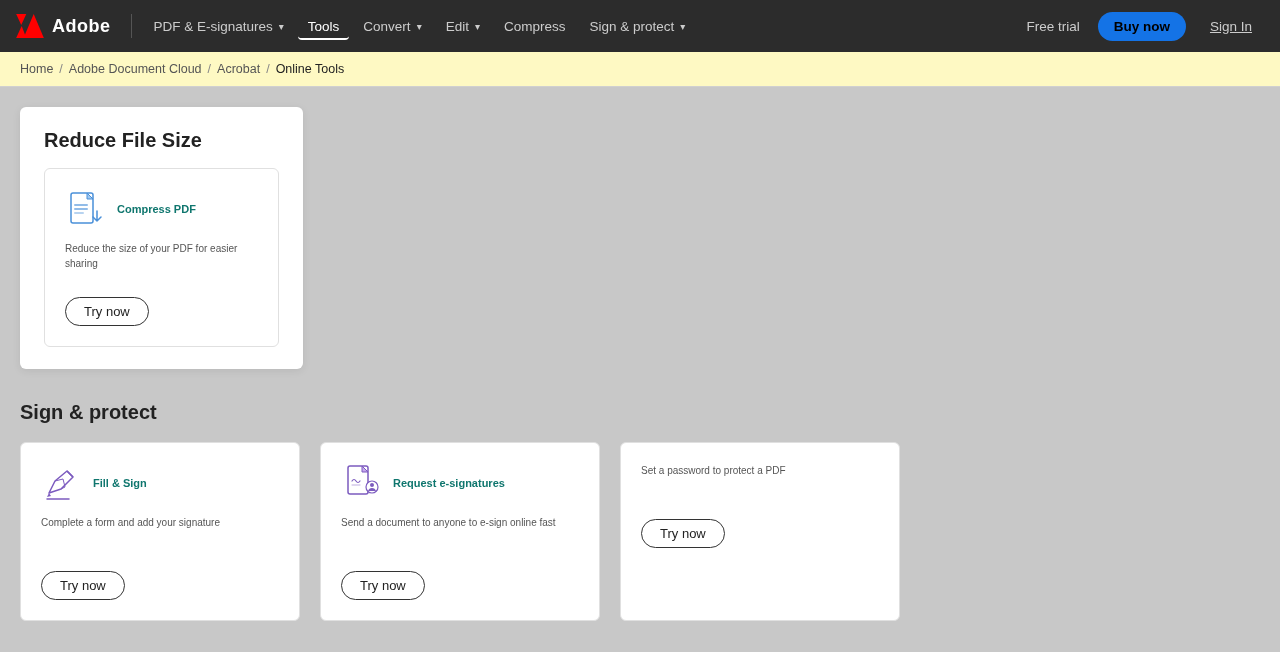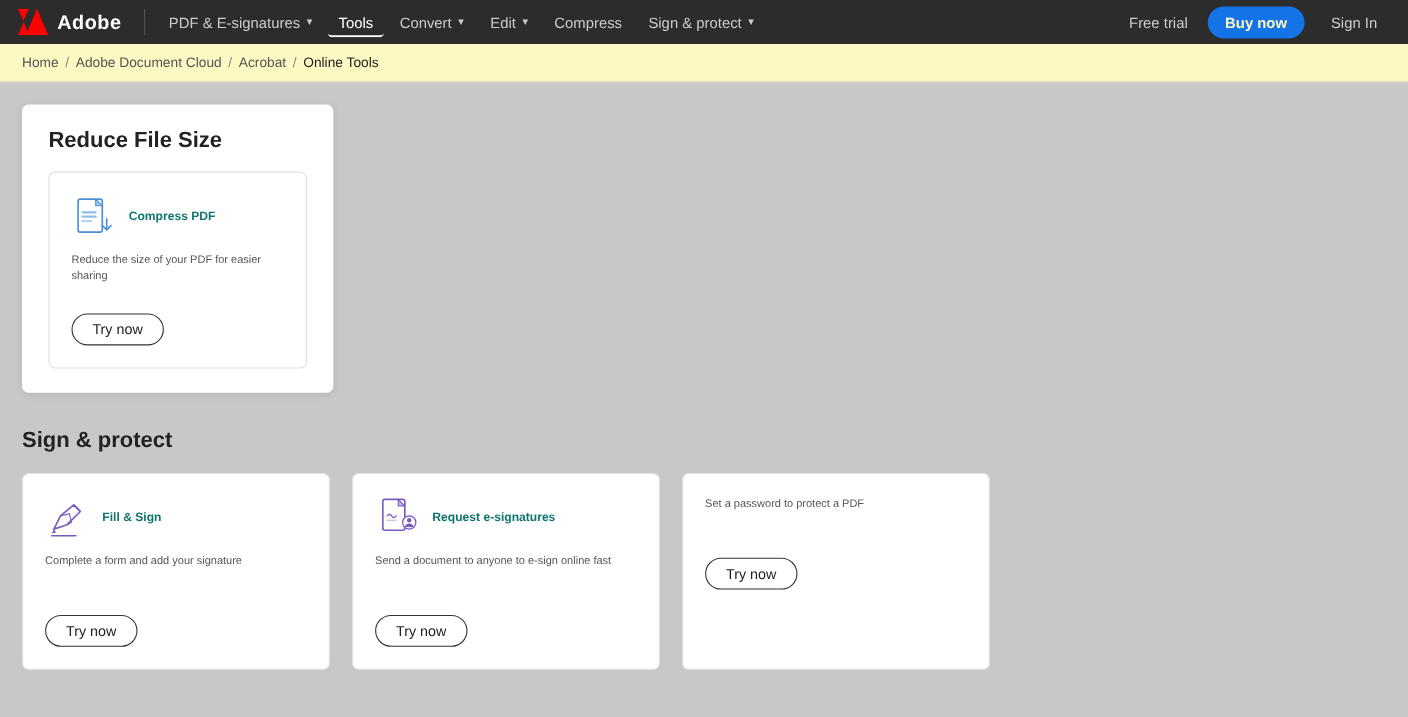--- a/index.html
+++ b/index.html
@@ -3,21 +3,21 @@
   <meta charset="utf-8">
   <style>
     * { box-sizing: border-box; margin: 0; padding: 0; }
     body { font-family: 'Adobe Clean', Arial, sans-serif; background: #c8c8c8; min-height: 652px; }
 
     
     nav {
       display: flex;
       align-items: center;
       background: #2c2c2c;
-      height: 40px;
+      height: 52px;
       padding: 0 16px;
       gap: 4px;
     }
     .nav-logo {
       display: flex;
       align-items: center;
       gap: 8px;
       margin-right: 8px;
     }
     .adobe-icon {
@@ -59,35 +59,36 @@
     }
     .nav-spacer { flex: 1; }
     .nav-free-trial {
       color: #ccc;
       font-size: 13.5px;
       padding: 6px 10px;
       cursor: pointer;
     }
     .nav-buy-now {
       background: #1473e6;
-      color: #fef9c3;
+      color: #000000;
       font-size: 13.5px;
       font-weight: 600;
       padding: 7px 16px;
       border-radius: 20px;
       cursor: pointer;
       border: none;
       margin-left: 4px;
     }
     .nav-sign-in {
       color: #ccc;
       font-size: 13.5px;
       padding: 6px 12px;
       cursor: pointer;
       margin-left: 8px;
+      text-decoration: underline;
     }
 
     
     .breadcrumb {
       background: #fef9c3;
       padding: 10px 20px;
       display: flex;
       align-items: center;
       gap: 6px;
       font-size: 12.5px;

